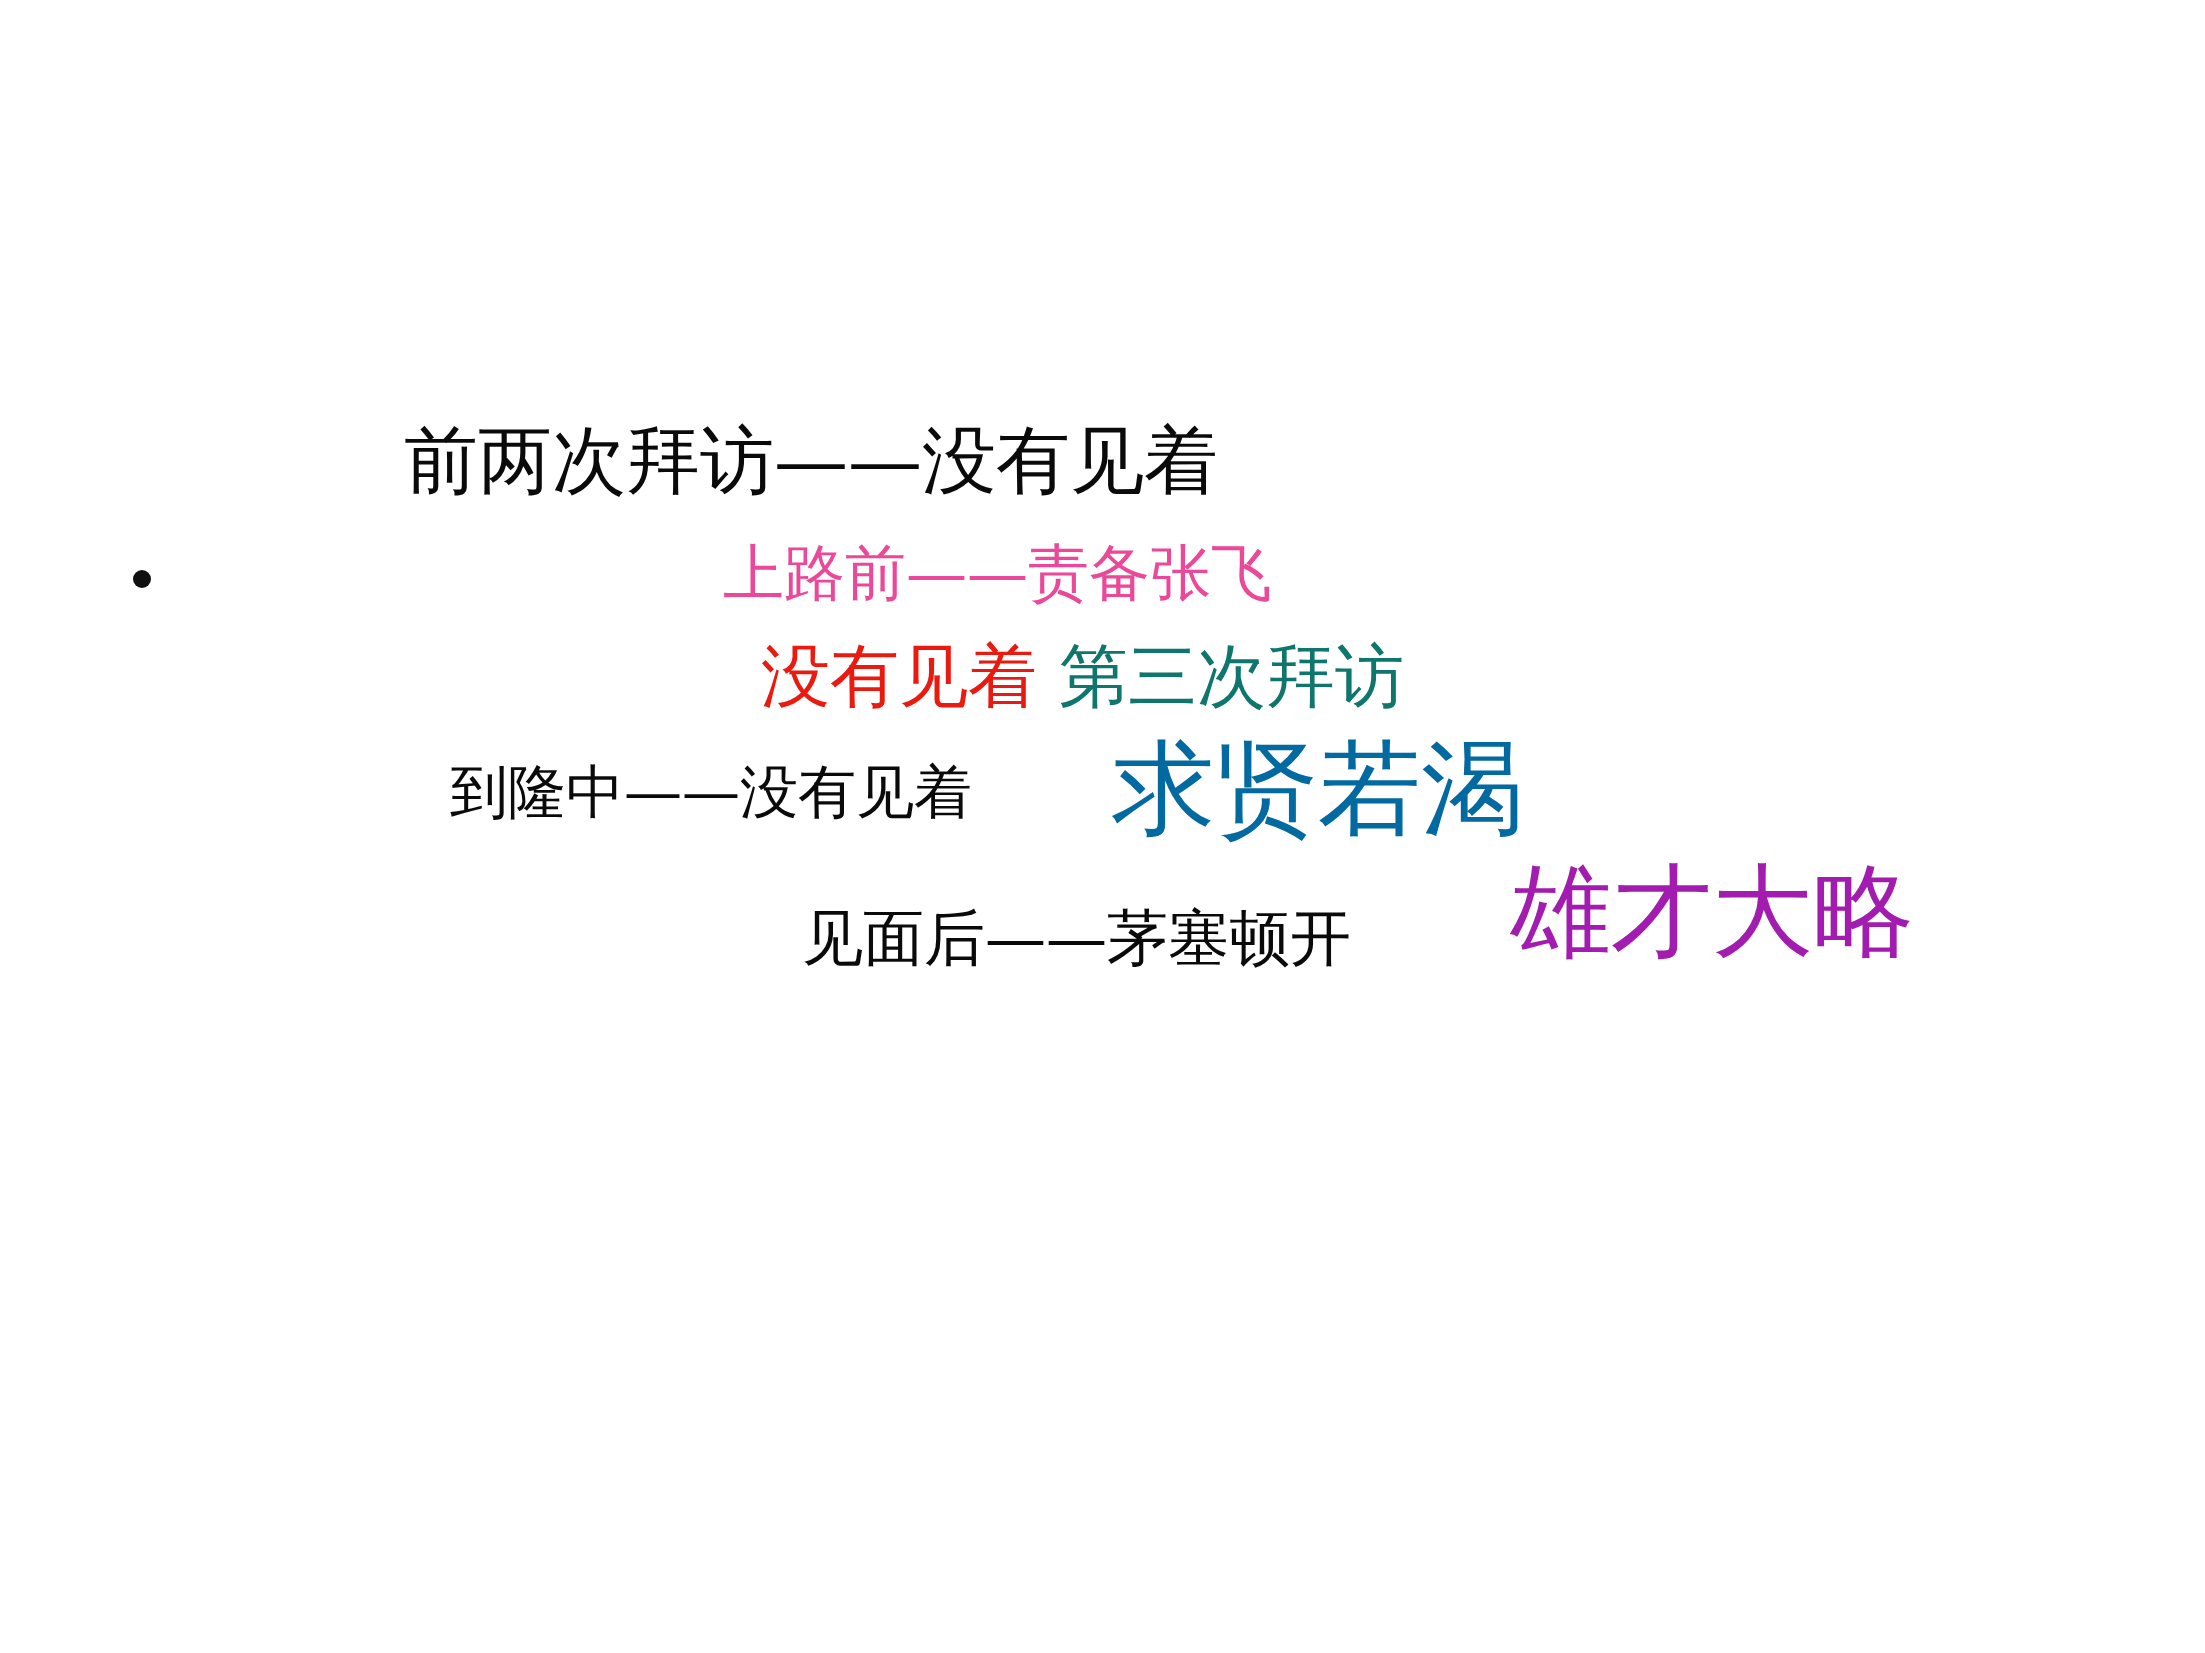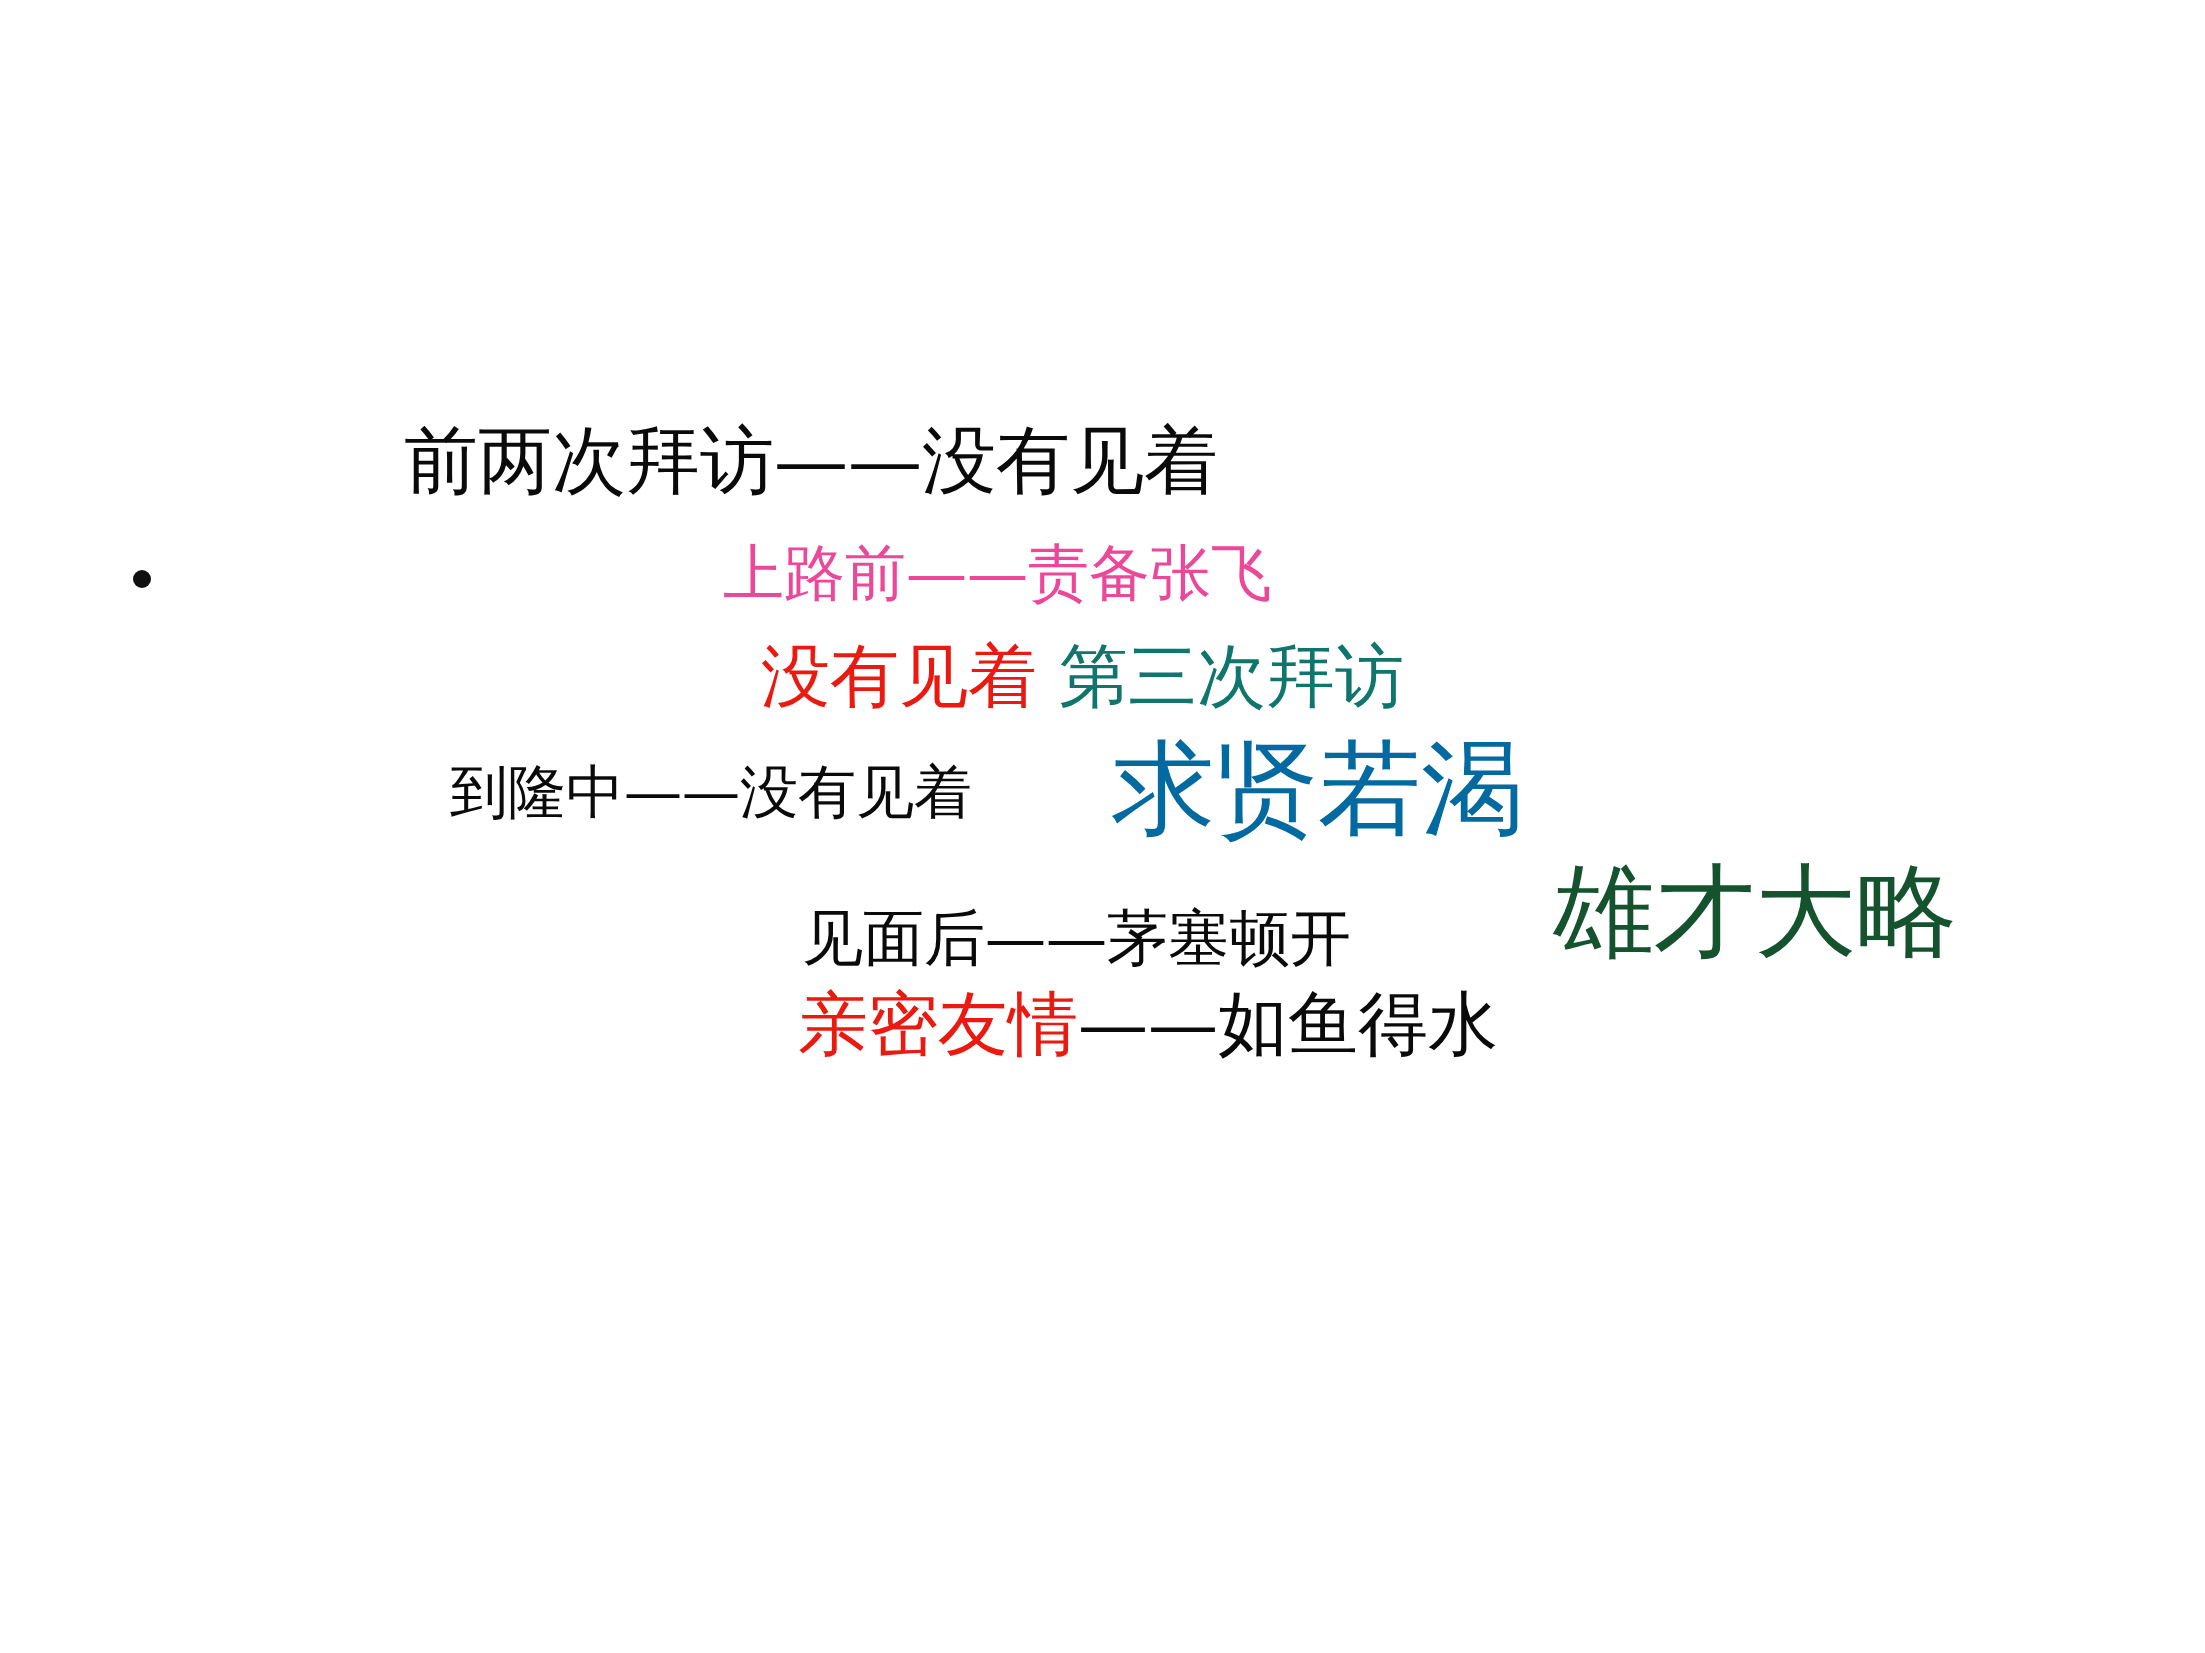--- a/index.html
+++ b/index.html
@@ -80,24 +80,24 @@
     color: #0369a1;
   }
   #line-5 {
     left: 802px;
     top: 888px;
     font-size: 61px;
     color: #0a0a0a;
     margin-top: 19px;
   }
   #line-5-red {
-    left: 1553px;
+    left: 1510px;
     top: 861px;
     font-size: 101px;
-    color: #14532d;
+    color: #a21caf;
   }
   #line-6 {
     left: 798px;
     top: 989px;
     font-size: 70px;
   }
   #line-6 .seg-red {
     color: #ea1a10;
   }
   #line-6 .seg-black {
@@ -118,16 +118,15 @@
   <div class="tline" id="line-3"><span class="seg-red">没有见着</span><span class="seg-black">&nbsp;第三次拜访</span></div>
 
   <div class="tline blk" id="line-4">到隆中——没有见着</div>
 
   <div class="tline" id="line-4-red">求贤若渴</div>
 
   <div class="tline blk" id="line-5">见面后——茅塞顿开</div>
 
   <div class="tline" id="line-5-red">雄才大略</div>
 
-  <div class="tline" id="line-6"><span class="seg-red">亲密友情</span><span class="seg-black">——如鱼得水</span></div>
 
 </div>
 
 
 </body></html>

